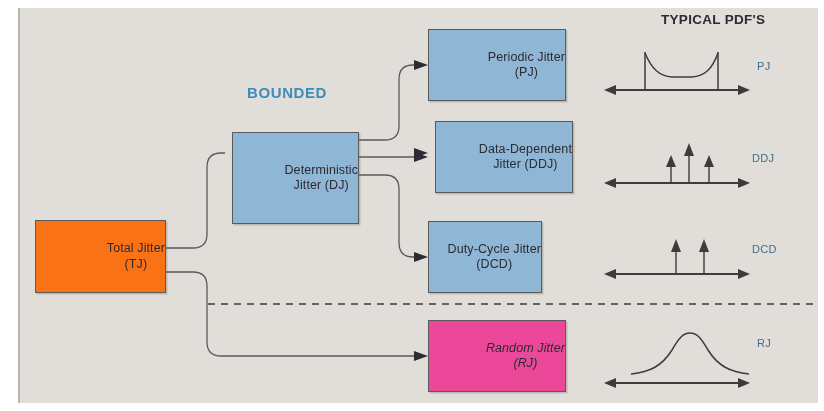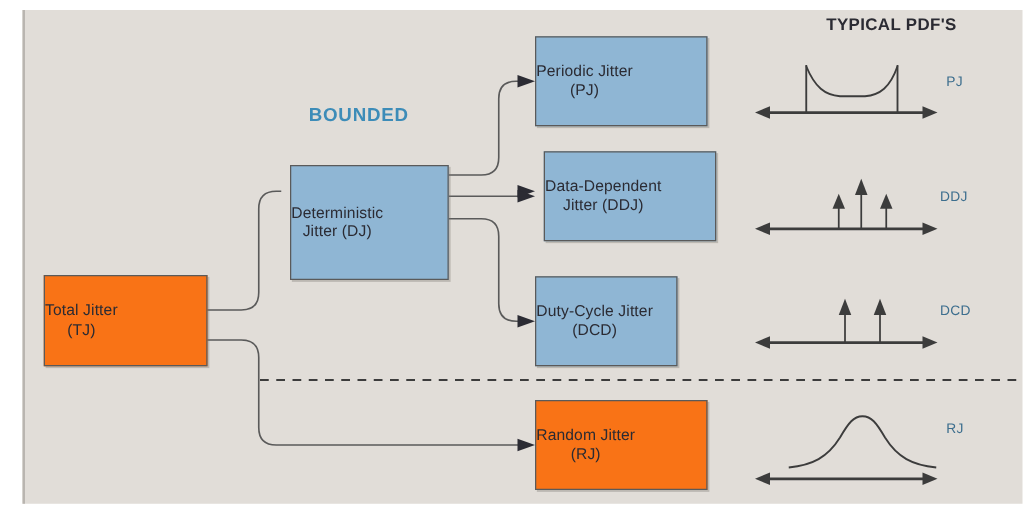--- a/index.html
+++ b/index.html
@@ -28,32 +28,32 @@
     height: 395px;
     background: #e1ddd8;
     border-left: 2px solid #b9b5b0;
   }
   .box {
     position: absolute;
     box-sizing: border-box;
     border: 1px solid #5a5a5a;
     display: flex;
     align-items: center;
-    justify-content: flex-start;
+    justify-content: flex-end;
     text-align: center;
     color: #2b2b33;
     font-size: 12.5px;
     line-height: 1.22;
     letter-spacing: 0.1px;
     box-shadow: 1.5px 1.5px 0 rgba(120,115,110,0.35);
   }
   .box span { display: block; white-space: pre-line; }
   .box-white { background: #f97316; }
   .box-blue  { background: #8fb6d4; }
-  .box-orange{ background: #f97316; }
+  .box-orange{ background: #ec4899; font-style: italic; }
 
   .grouplabel {
     position: absolute;
     font-size: 15px;
     font-weight: bold;
     letter-spacing: 0.6px;
   }
   .lbl-bounded   { color: #3d8cb8; }
   .lbl-unbounded { color: #f0a557; }
 

